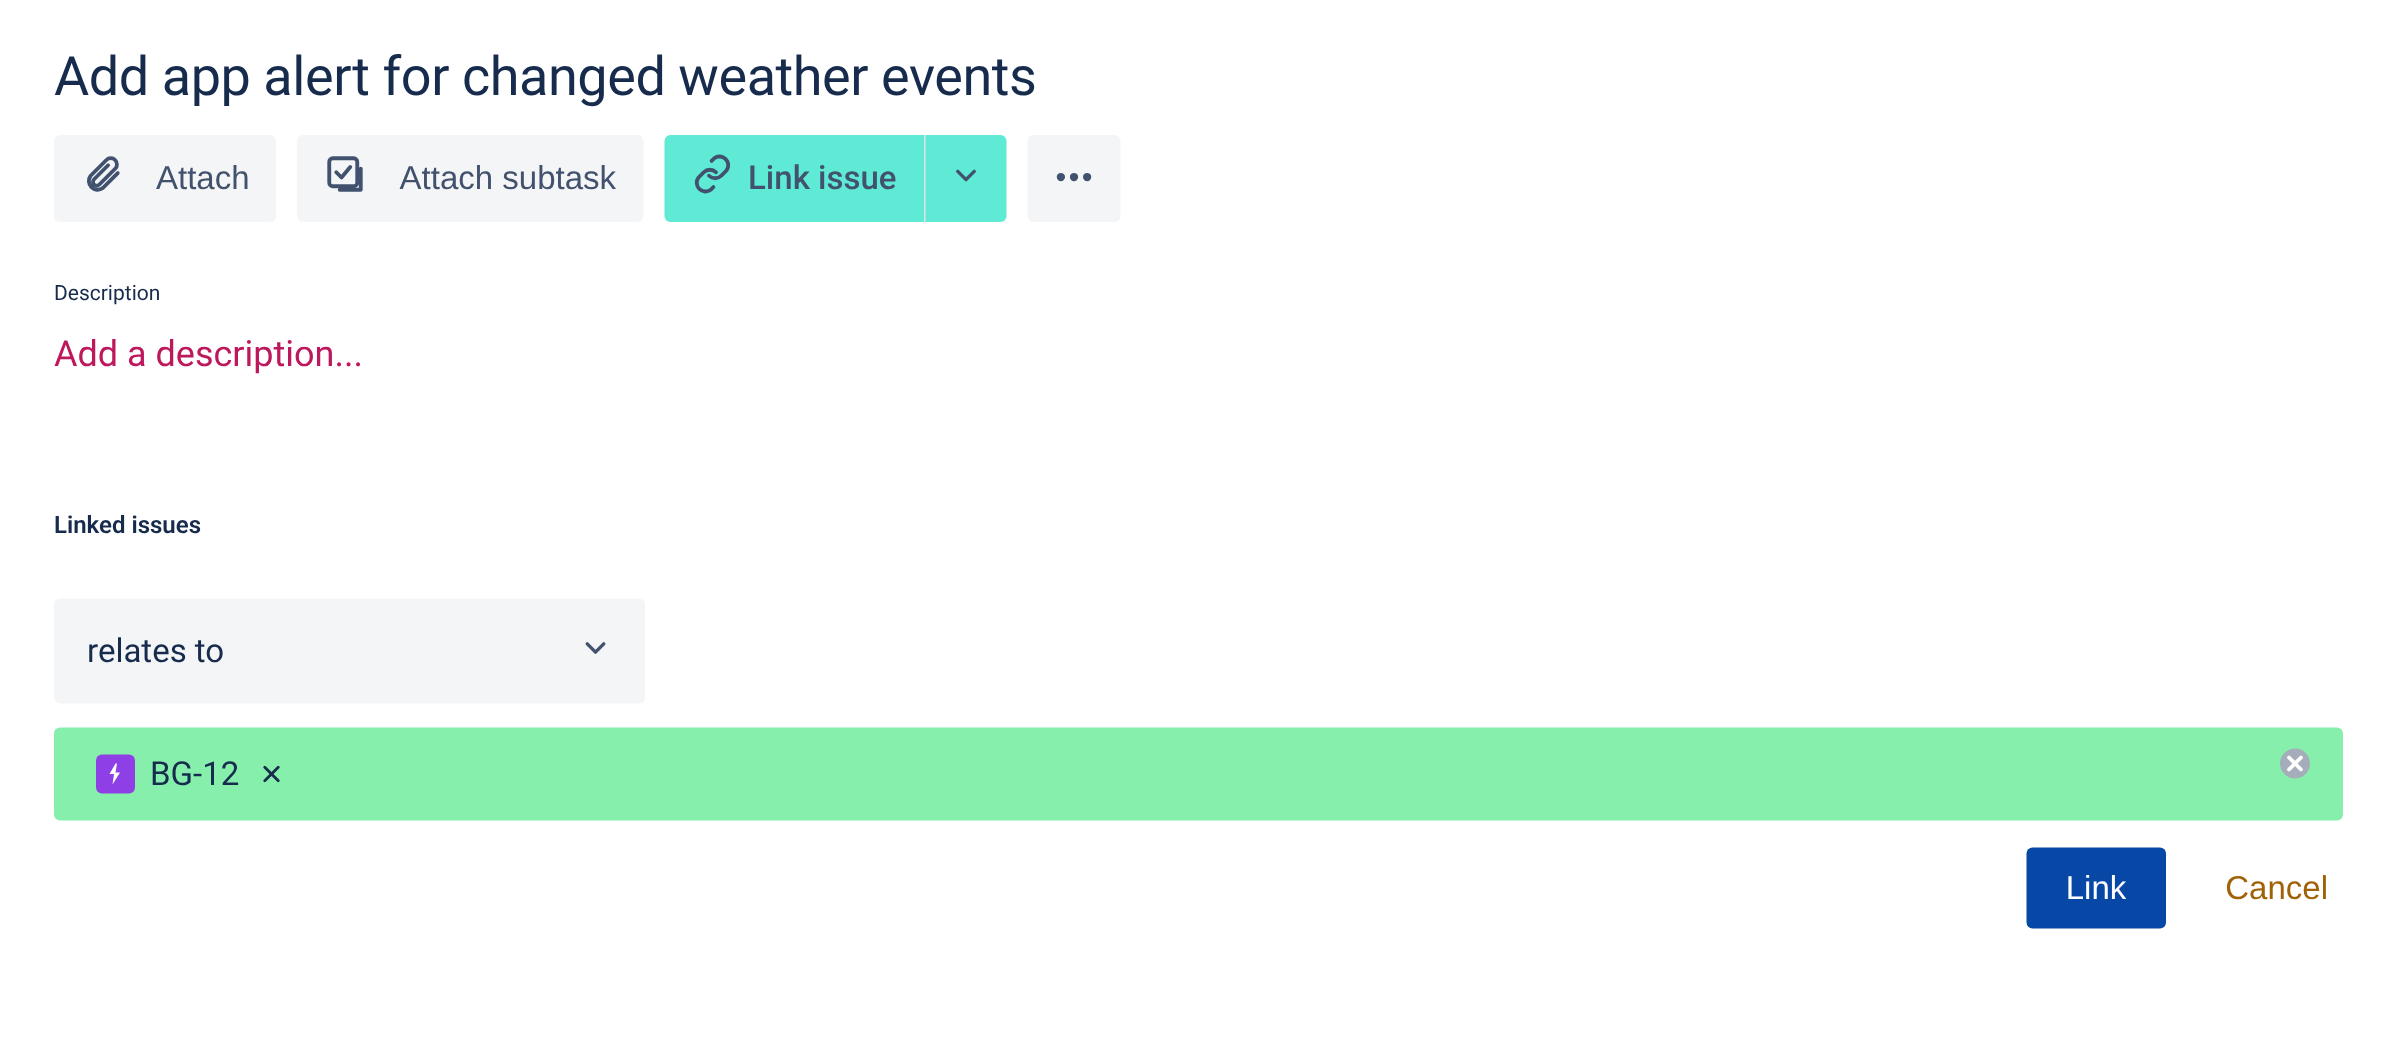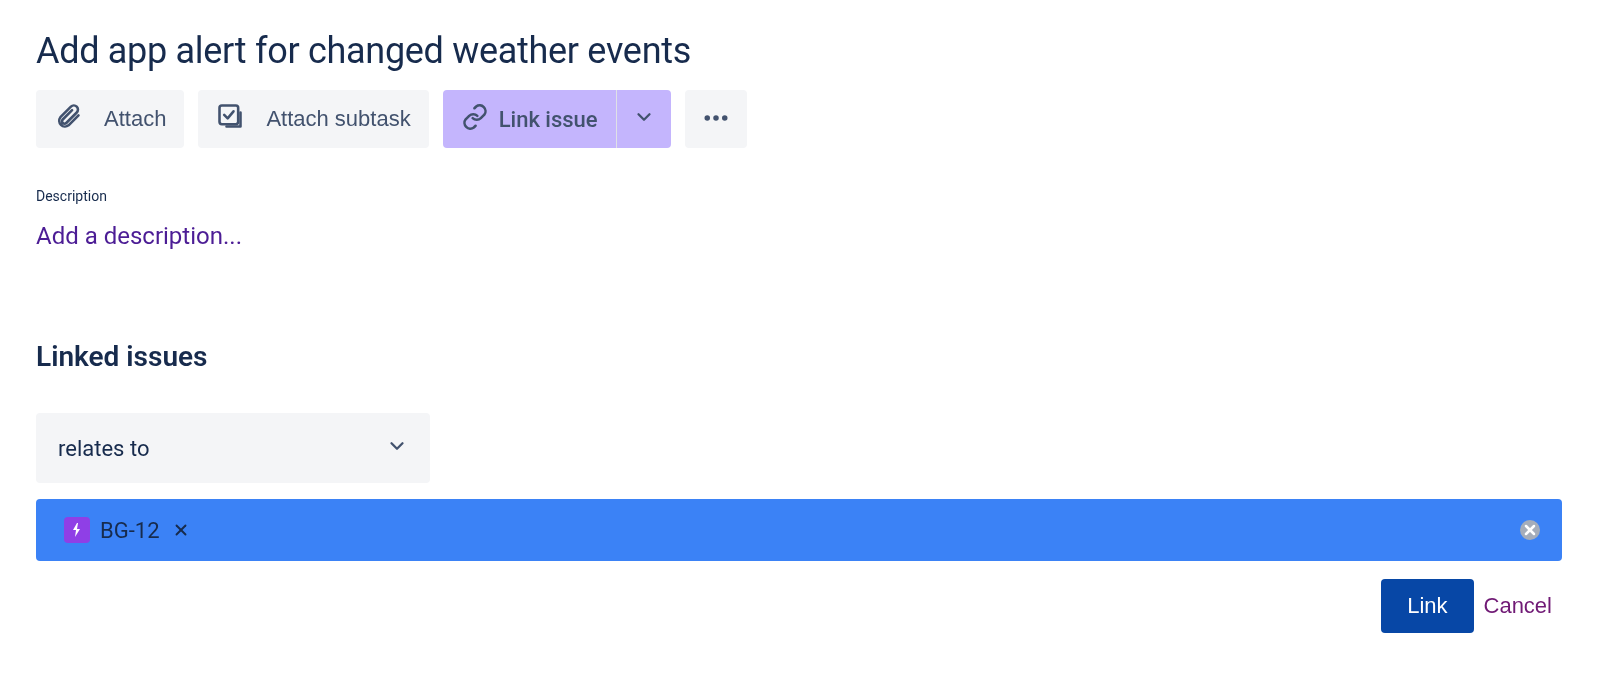--- a/index.html
+++ b/index.html
@@ -40,21 +40,21 @@
   cursor: pointer;
 }
 .toolbar-button svg {
   width: 28px;
   height: 28px;
   stroke: #42526E;
   fill: none;
 }
 .toolbar-split {
   display: inline-flex;
-  background: #c4b5fd;
+  background: #5eead4;
   border-radius: 4px;
   overflow: hidden;
 }
 .toolbar-split .main {
   display: inline-flex;
   align-items: center;
   gap: 10px;
   padding: 12px 18px;
   font-size: 22px;
   font-weight: 500;
@@ -80,26 +80,26 @@
   cursor: pointer;
 }
 .section-heading {
   font-size: 14px;
   font-weight: 400;
   color: #172B4D;
   margin-bottom: 18px;
 }
 .description-placeholder {
   font-size: 24px;
-  color: #4c1d95;
+  color: #be185d;
   margin-bottom: 90px;
   cursor: text;
 }
 .linked-section-heading {
-  font-size: 28px;
+  font-size: 16px;
   font-weight: 600;
   color: #172B4D;
   margin-bottom: 40px;
 }
 .linked-row {
   display: flex;
   gap: 16px;
   margin-bottom: 18px;
   flex-direction: column;
 }
@@ -114,22 +114,22 @@
   width: 394px;
   cursor: pointer;
 }
 .relation-select .label {
   font-size: 22px;
   color: #172B4D;
 }
 .issue-picker {
   flex: 1;
   display: flex;
-  align-items: center;
-  background: #3b82f6;
+  align-items: flex-start;
+  background: #86efac;
   border-radius: 4px;
   padding: 12px 20px;
 }
 .issue-chip {
   display: inline-flex;
   align-items: center;
   gap: 10px;
   padding: 6px 8px;
 }
 .issue-type-icon {
@@ -164,35 +164,36 @@
   align-items: center;
   justify-content: center;
   cursor: pointer;
 }
 .picker-clear svg circle {
   fill: #A5ADBA;
 }
 .actions {
   display: flex;
   justify-content: flex-end;
+  gap: 30px;
   align-items: center;
 }
 .btn-primary {
   background: #0747A6;
   color: #ffffff;
   font-size: 22px;
   font-weight: 500;
   border: none;
   border-radius: 4px;
   padding: 14px 26px;
   cursor: pointer;
 }
 .btn-secondary {
   background: transparent;
-  color: #701a75;
+  color: #a16207;
   font-size: 22px;
   font-weight: 500;
   border: none;
   padding: 14px 10px;
   cursor: pointer;
 }
 </style>
 </head>
 <body>
 

